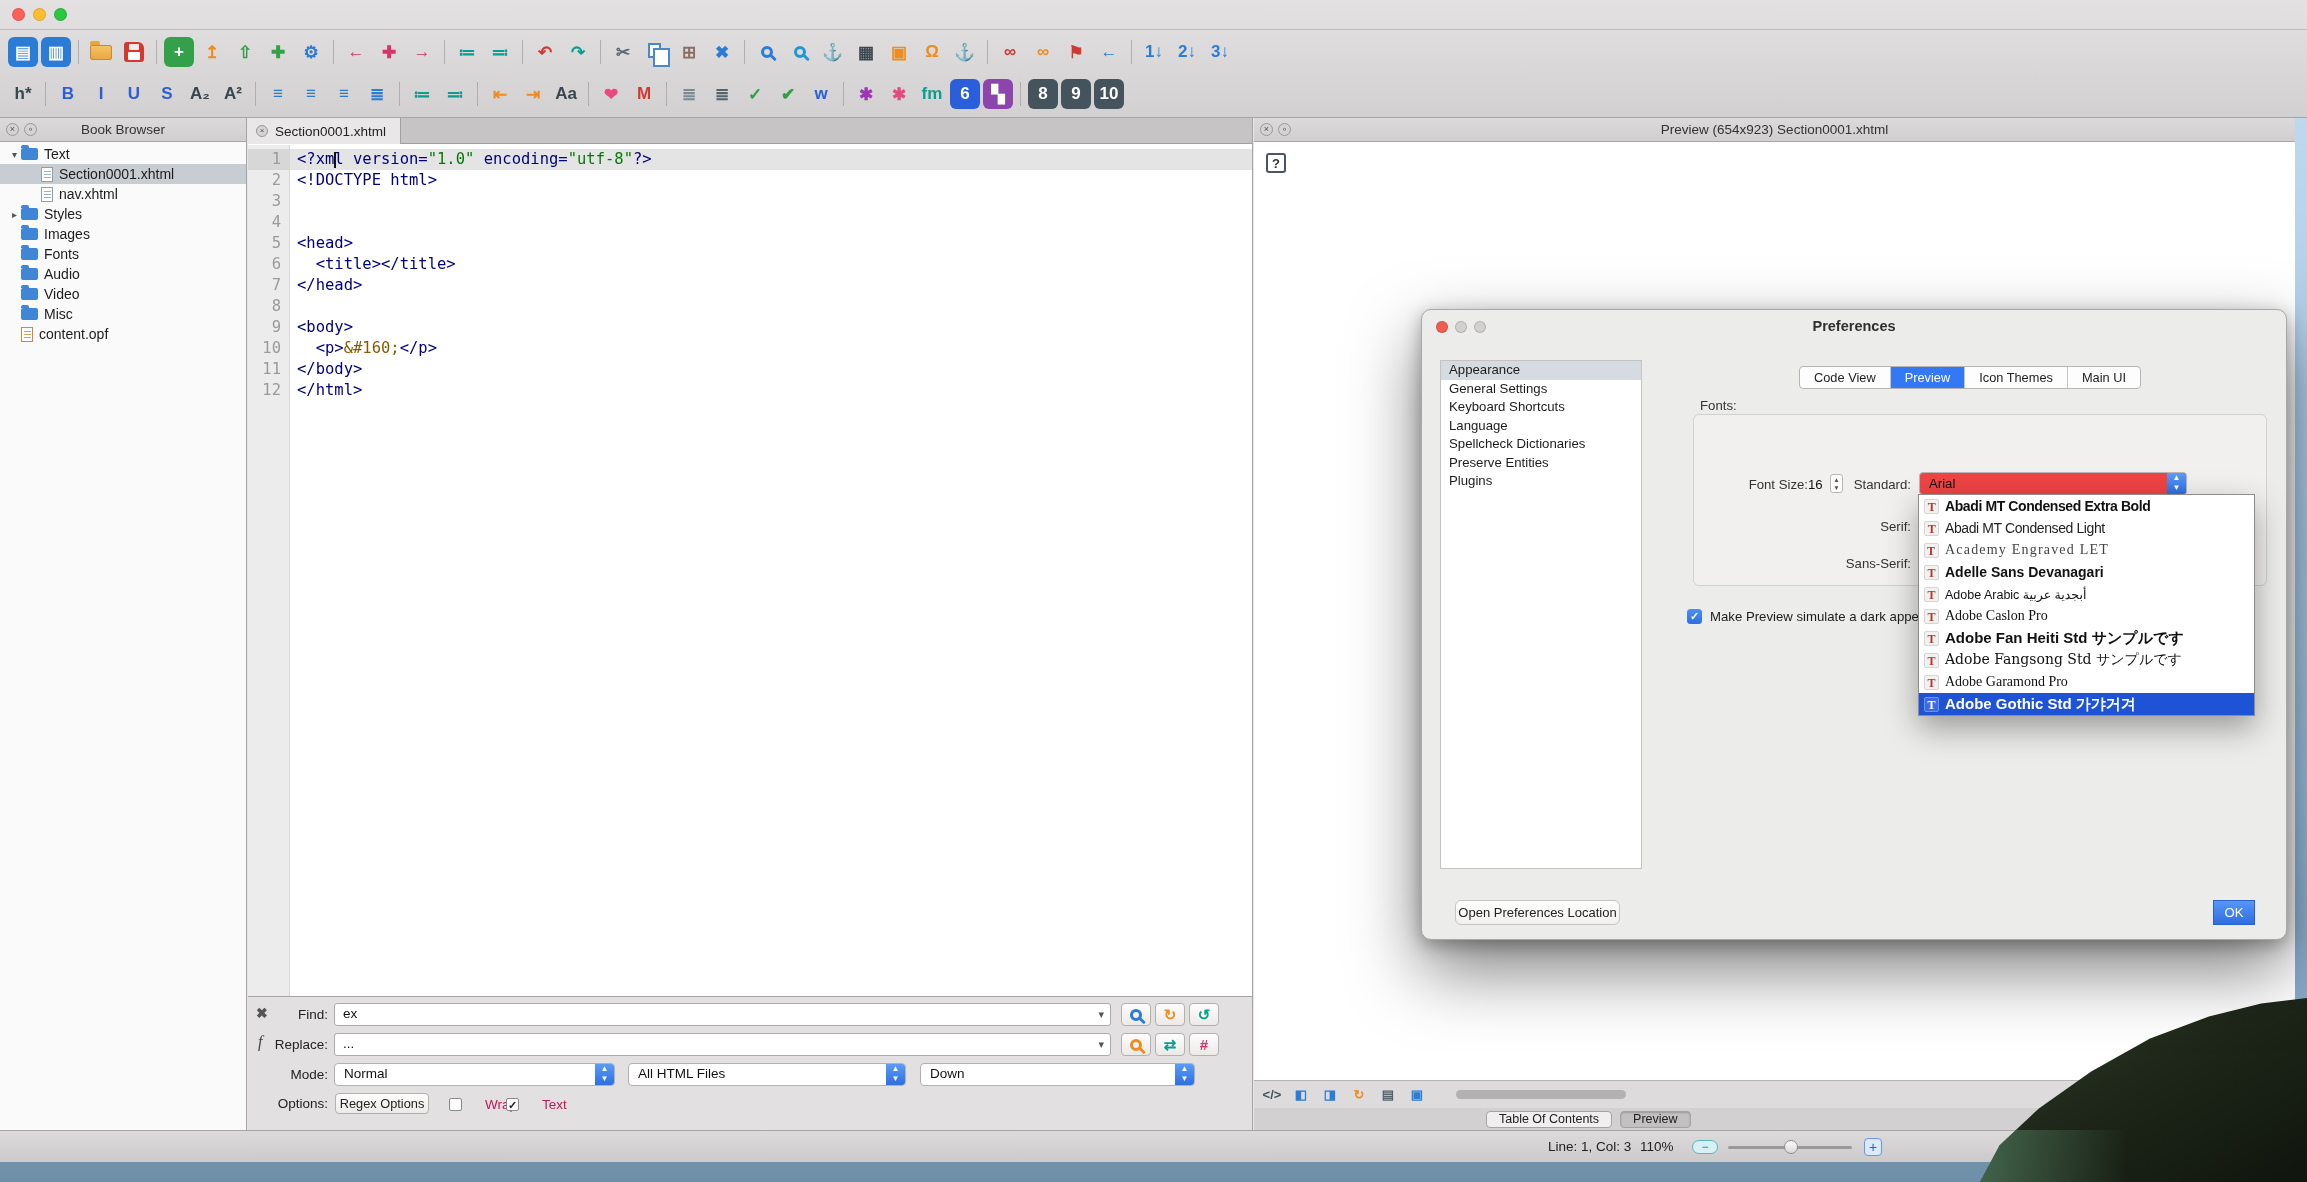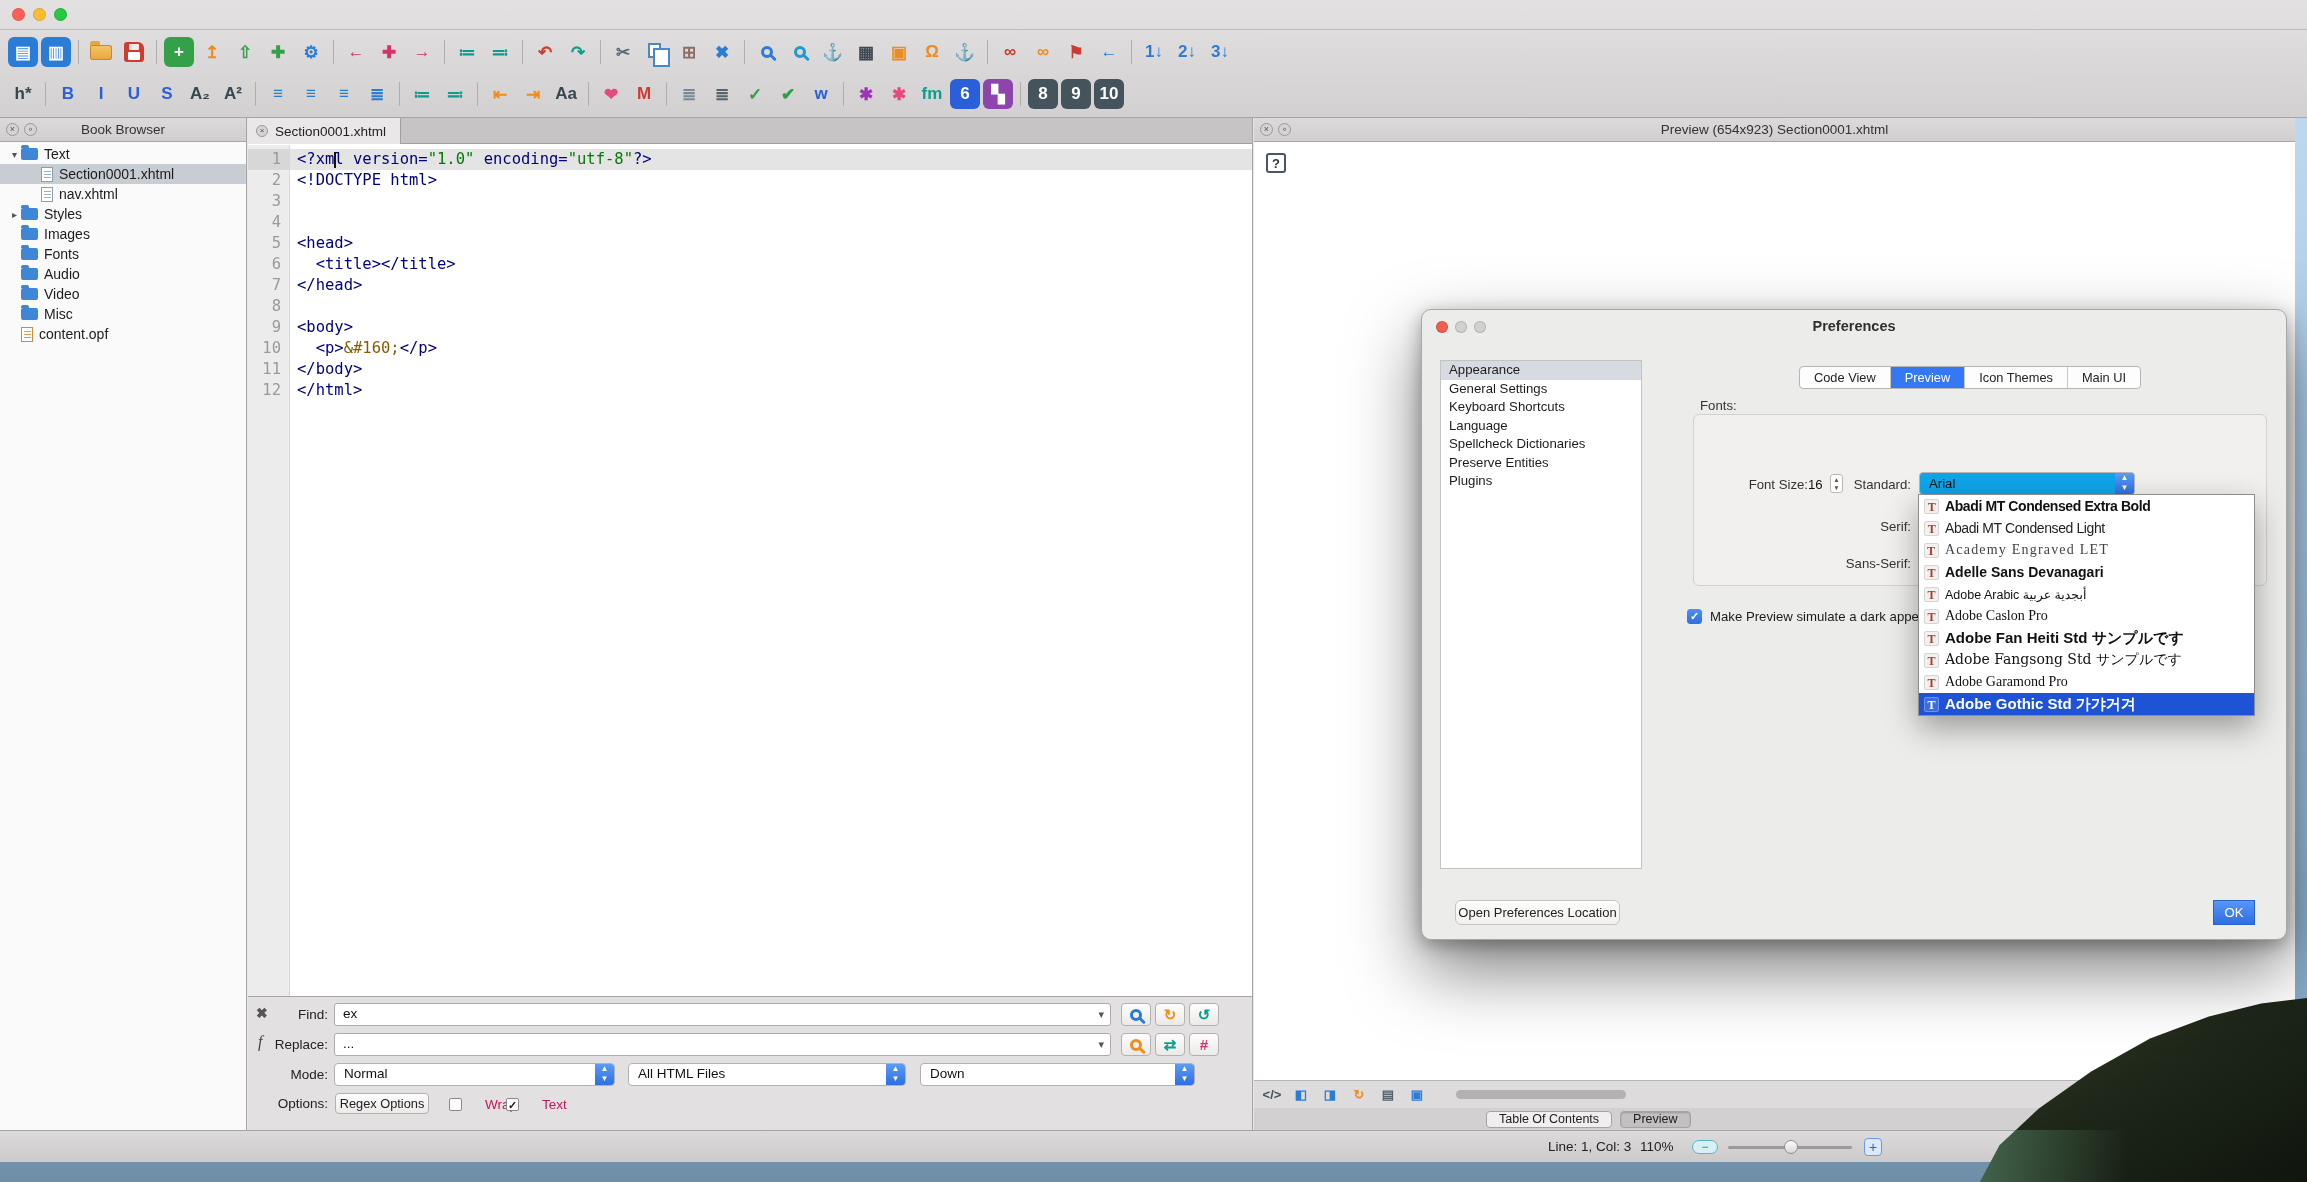--- a/index.html
+++ b/index.html
@@ -99,21 +99,21 @@
 .seg-item:last-child{border-right:none}
 .seg-item.active{background:#3478f6;color:#fff}
 .pf-fonts-label{position:absolute;left:278px;top:88px;color:#333}
 .groupbox{position:absolute;left:271px;top:104px;width:574px;height:172px;background:#f1f0ee;border:1px solid #d3d1cd;border-radius:6px}
 .gb-desc{position:absolute;left:16px;top:10px;width:548px;color:#2d2d2d;line-height:1.45}
 .gb-label{position:absolute;text-align:right;color:#333}
 .lab-fontsize{left:18px;top:62px;width:96px}
 .val-fontsize{position:absolute;left:114px;top:62px;color:#111}
 .stepper{position:absolute;left:136px;top:59px;width:13px;height:19px;background:#fdfdfd;border:1px solid #b9b7b5;border-radius:3px;font-size:6.5px;line-height:8px;text-align:center;color:#555;padding:1px 0}
 .lab-standard{left:148px;top:62px;width:69px}
-.combo-standard{position:absolute;left:225px;top:57px;width:216px;height:23px;background:#0ea5e9;border:1px solid #b9b7b5;border-radius:4px;padding:3px 24px 2px 9px;color:#111}
+.combo-standard{position:absolute;left:225px;top:57px;width:268px;height:23px;background:#ef4444;border:1px solid #b9b7b5;border-radius:4px;padding:3px 24px 2px 9px;color:#111}
 .combo-standard .cap{position:absolute;right:0;top:0;width:19px;height:21px;background:linear-gradient(#5b9bf8,#2f6fe0);border-radius:0 3px 3px 0;color:#fff;font-size:8px;line-height:10px;text-align:center}
 .lab-serif{left:120px;top:104px;width:97px}
 .lab-sans{left:100px;top:141px;width:117px}
 .darkrow{position:absolute;left:265px;top:299px;display:flex;align-items:center;gap:8px}
 .bluecheck{width:15px;height:15px;border-radius:3.5px;background:linear-gradient(#4d8ef7,#2f6fe0);color:#fff;font-size:11px;line-height:15px;text-align:center;font-weight:700}
 .darklabel{color:#1c1c1c;white-space:nowrap}
 .fontlist{position:absolute;left:496px;top:184px;width:337px;height:222px;background:#fff;border:1px solid #8f8d8b;box-shadow:0 12px 30px rgba(0,0,0,.35);z-index:30;overflow:hidden}
 .fl-row{height:22px;display:flex;align-items:center;padding-left:5px;gap:6px;font-size:14px;color:#111;white-space:nowrap;overflow:hidden}
 .fl-row .ticon{width:15px;height:15px;flex:none;font-family:"Liberation Serif",serif;font-weight:700;font-size:12px;color:#b03a2e;text-align:center;line-height:14px;background:#f3f1ef;border:1px solid #d8d4d0;border-radius:2px}
 .fl-row.sel{background:#1f53d6;color:#fff}

